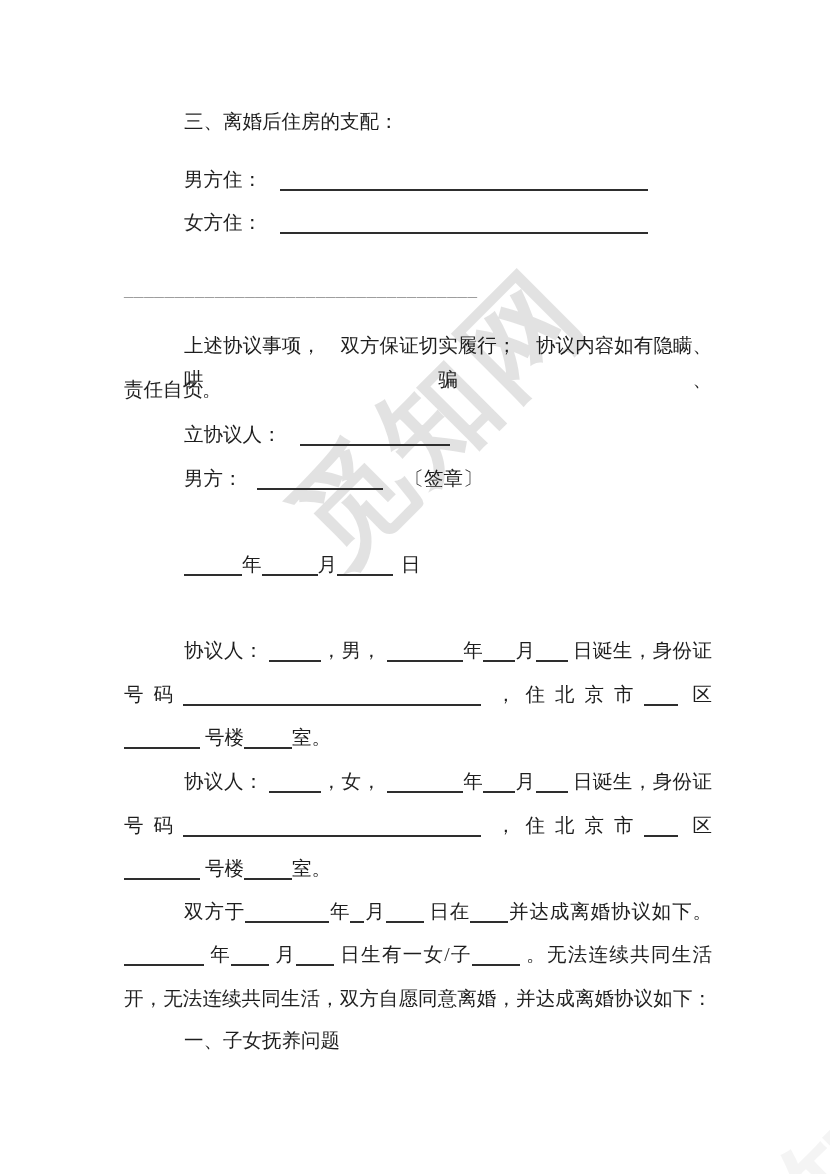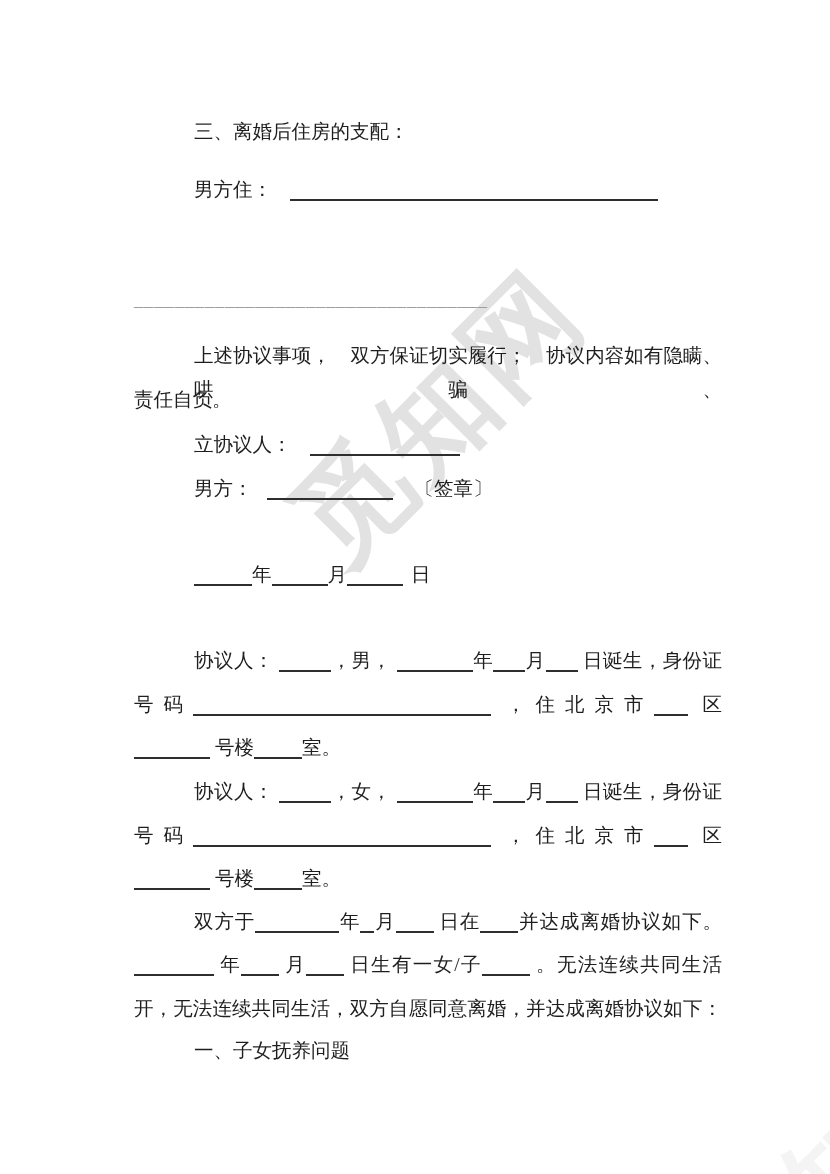--- a/index.html
+++ b/index.html
@@ -9,21 +9,21 @@
     height: 1174px;
     background: #ffffff;
     overflow: hidden;
     font-family: "Liberation Serif", "DejaVu Serif", serif;
     color: #1e1e1e;
   }
   .ln {
     position: absolute;
     left: 122px;
     width: 588px;
-    margin: 12px;
+    margin: 2px;
     font-size: 19.5px;
     line-height: 34px;
     white-space: normal;
     box-sizing: border-box;
     z-index: 2;
   }
   .ind  { padding-left: 60px; }   
   .ind2 { padding-left: 44px; }   
   .just { text-align: justify; text-align-last: justify; }
   .bl {
@@ -57,20 +57,21 @@
 
 <div class="page">
 
   <div class="watermark wm-main">觅知网</div>
   <div class="watermark wm-corner">觅知网</div>
 
   <p class="ln ind" style="top:103px">三、离婚后住房的支配：</p>
 
   <p class="ln ind" style="top:161px"><span>男方住：</span><span class="bl" style="width:368px;margin-left:18px"></span></p>
 
+  <p class="ln ind" style="top:204px"><span>女方住：</span><span class="bl" style="width:368px;margin-left:18px"></span></p>
 
 
   <p class="ln rule" style="top:271px">___________________________________</p>
 
   <p class="ln ind just" style="top:327px">上述协议事项，　双方保证切实履行；　协议内容如有隐瞒、哄骗、</p>
   <p class="ln" style="top:371px">责任自负。</p>
 
   <p class="ln ind" style="top:416px"><span>立协议人：</span><span class="bl" style="width:150px;margin-left:18px"></span></p>
 
   <p class="ln ind" style="top:460px"><span>男方：</span><span class="bl" style="width:126px;margin-left:14px"></span><span style="margin-left:22px">〔签章〕</span></p>

